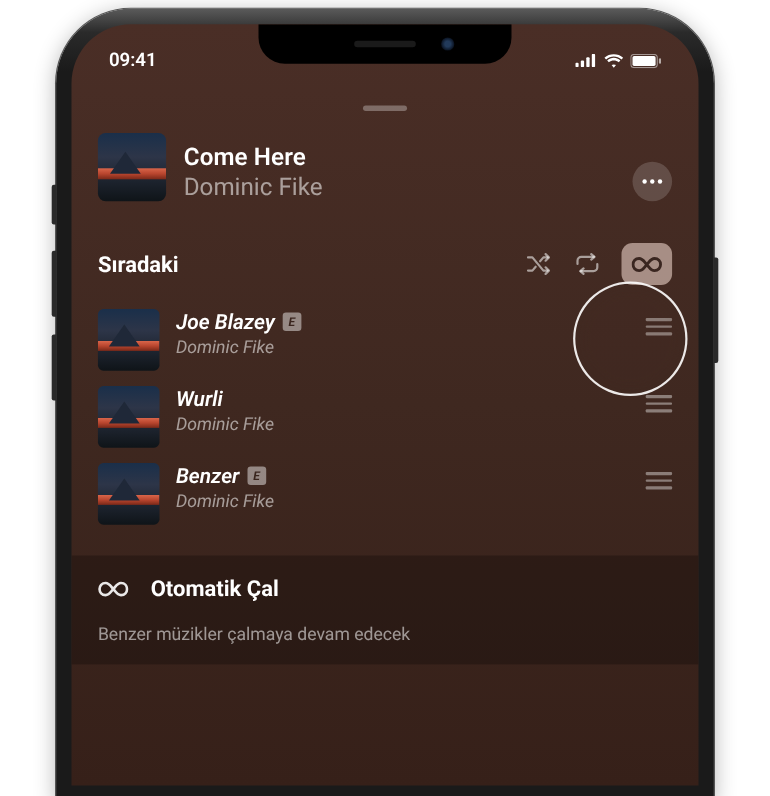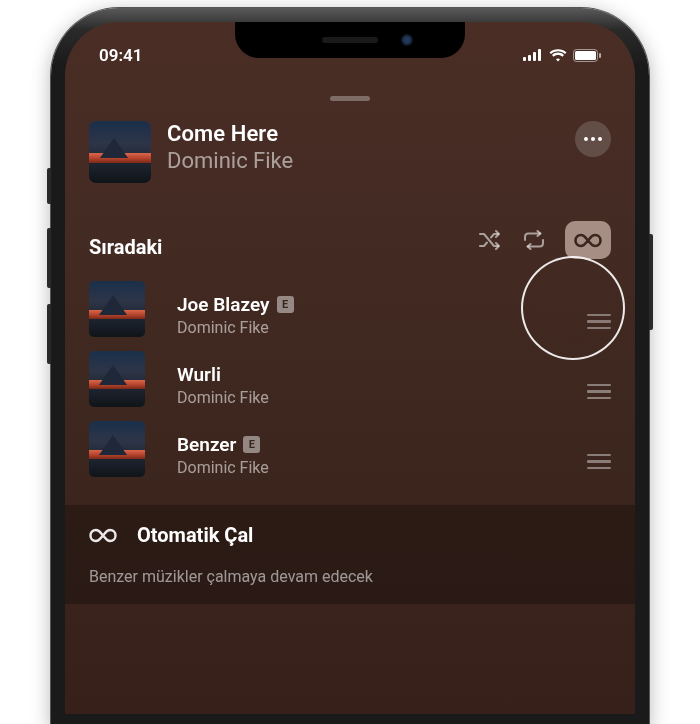--- a/index.html
+++ b/index.html
@@ -101,21 +101,21 @@
     }
     .grabber {
       width: 40px;
       height: 5px;
       background: rgba(255,255,255,0.3);
       border-radius: 3px;
       margin: 8px auto 20px;
     }
     .now-playing {
       display: flex;
-      align-items: flex-start;
+      align-items: flex-end;
       gap: 16px;
       margin-bottom: 38px;
     }
     .album-art {
       width: 62px;
       height: 62px;
       border-radius: 7px;
       background: linear-gradient(180deg, #1a2f4a 0%, #2d3548 35%, #0f1418 100%);
       position: relative;
       overflow: hidden;
@@ -157,21 +157,21 @@
       flex-shrink: 0;
     }
     .more-btn span {
       width: 4px; height: 4px;
       background: #fff;
       border-radius: 50%;
       margin: 0 1.5px;
     }
     .queue-header {
       display: flex;
-      align-items: flex-end;
+      align-items: center;
       margin-bottom: 22px;
     }
     .queue-title-block { flex: 1; min-width: 0; }
     .queue-title { font-size: 20px; font-weight: 700; }
     .queue-subtitle {
       font-size: 16px;
       color: rgba(255,255,255,0.55);
       margin-top: 2px;
       white-space: nowrap;
       overflow: hidden;
@@ -206,22 +206,23 @@
       height: 104px;
       border: 2.5px solid rgba(255,255,255,0.9);
       border-radius: 50%;
       z-index: 20;
       pointer-events: none;
       background: radial-gradient(circle, rgba(80,50,40,0.05) 50%, rgba(60,40,32,0.3) 100%);
     }
     .queue-list { display: flex; flex-direction: column; gap: 14px; }
     .queue-item {
       display: flex;
-      align-items: flex-end;
-      gap: 32px;
+      align-items: flex-start;
+      gap: 15px;
+      font-style: italic;
     }
     .qi-text { flex: 1; min-width: 0; }
     .qi-title {
       font-size: 19px;
       font-weight: 600;
       display: flex;
       align-items: center;
       gap: 7px;
     }
     .explicit {

